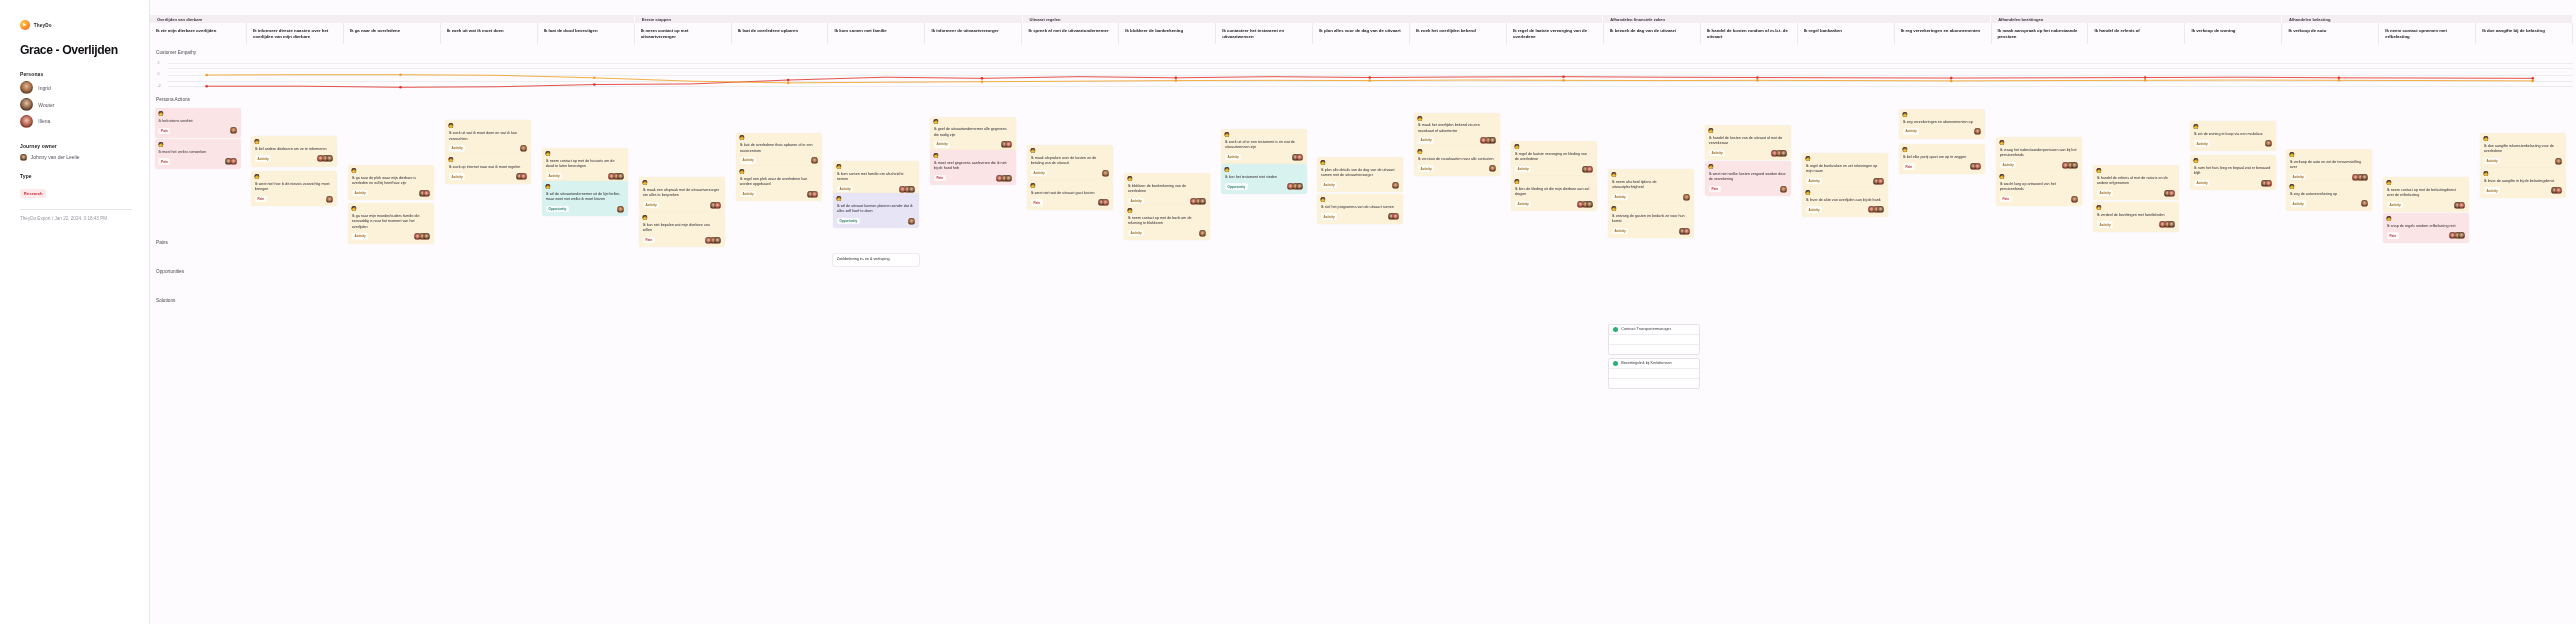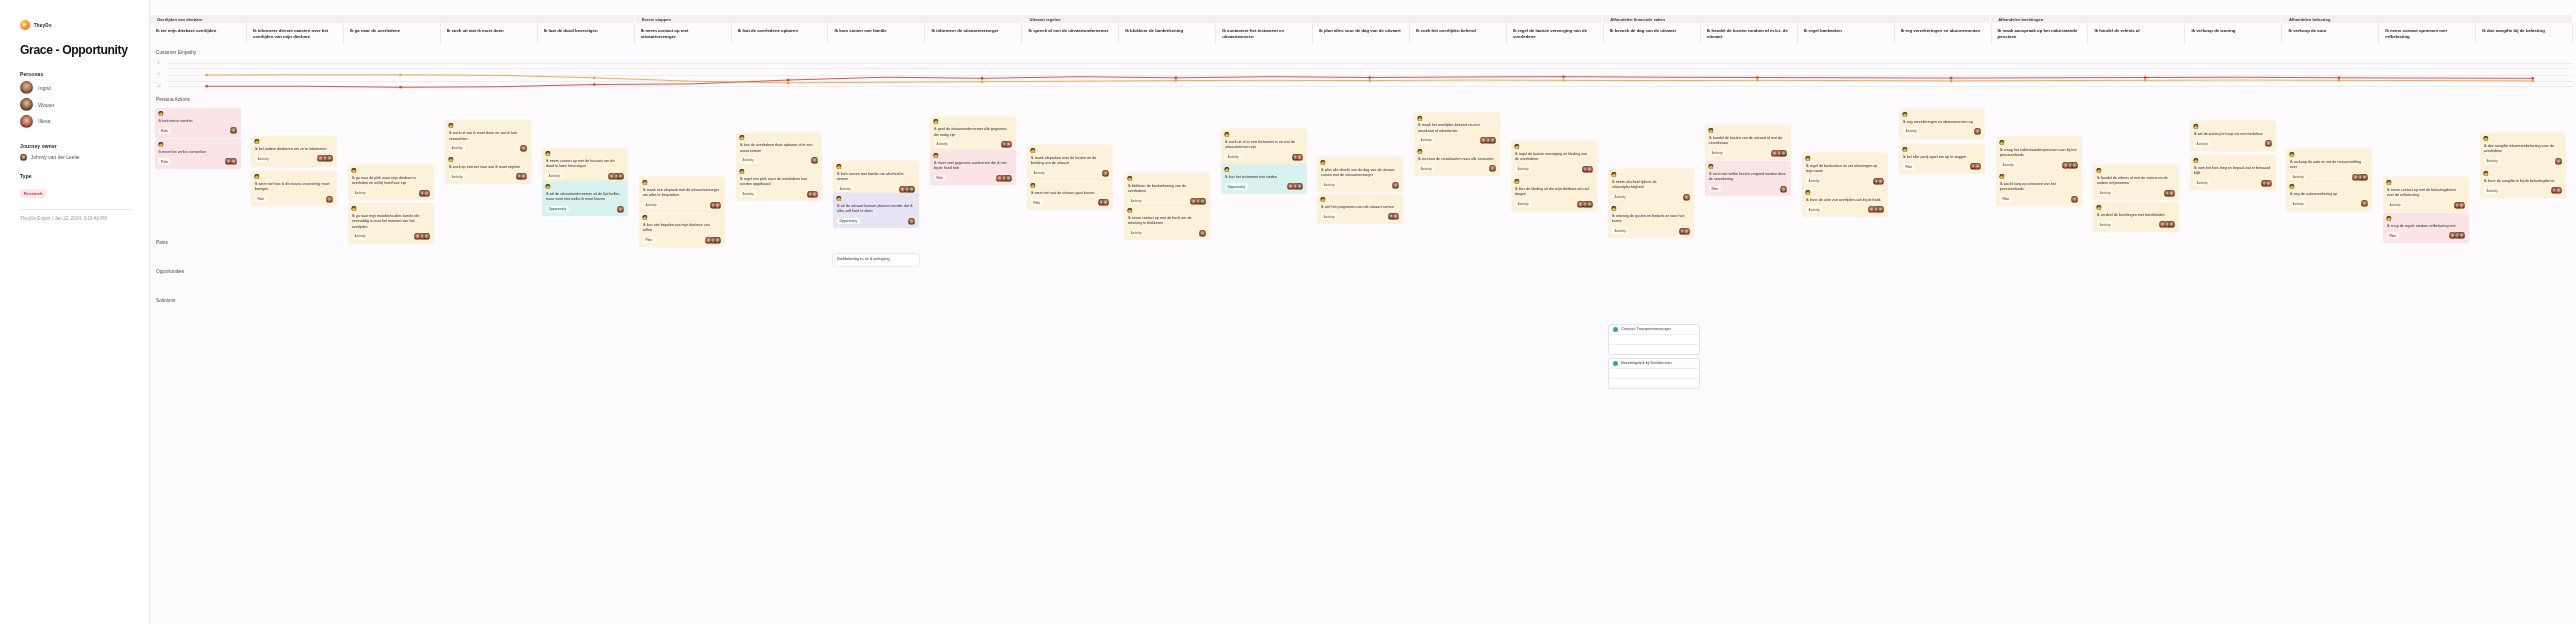--- a/index.html
+++ b/index.html
@@ -136,21 +136,21 @@
   <aside class="sidebar">
     <div class="logo">
       <span class="logo-mark">
         <svg viewBox="0 0 10 10">
             <path d="M2 2 L8 5 L2 8 Z" fill="#fff"></path>
           </svg>
       </span>
       <span class="logo-text">TheyDo</span>
     </div>
 
-    <h1 class="journey-title">Grace - Opportunity</h1>
+    <h1 class="journey-title">Grace - Overlijden</h1>
 
     <div class="sb-heading">Personas</div>
 
     <div class="persona-row">
       <span class="avatar a1"></span>
       <span class="persona-name">Ingrid</span>
     </div>
     <div class="persona-row">
       <span class="avatar a2"></span>
       <span class="persona-name">Wouter</span>

